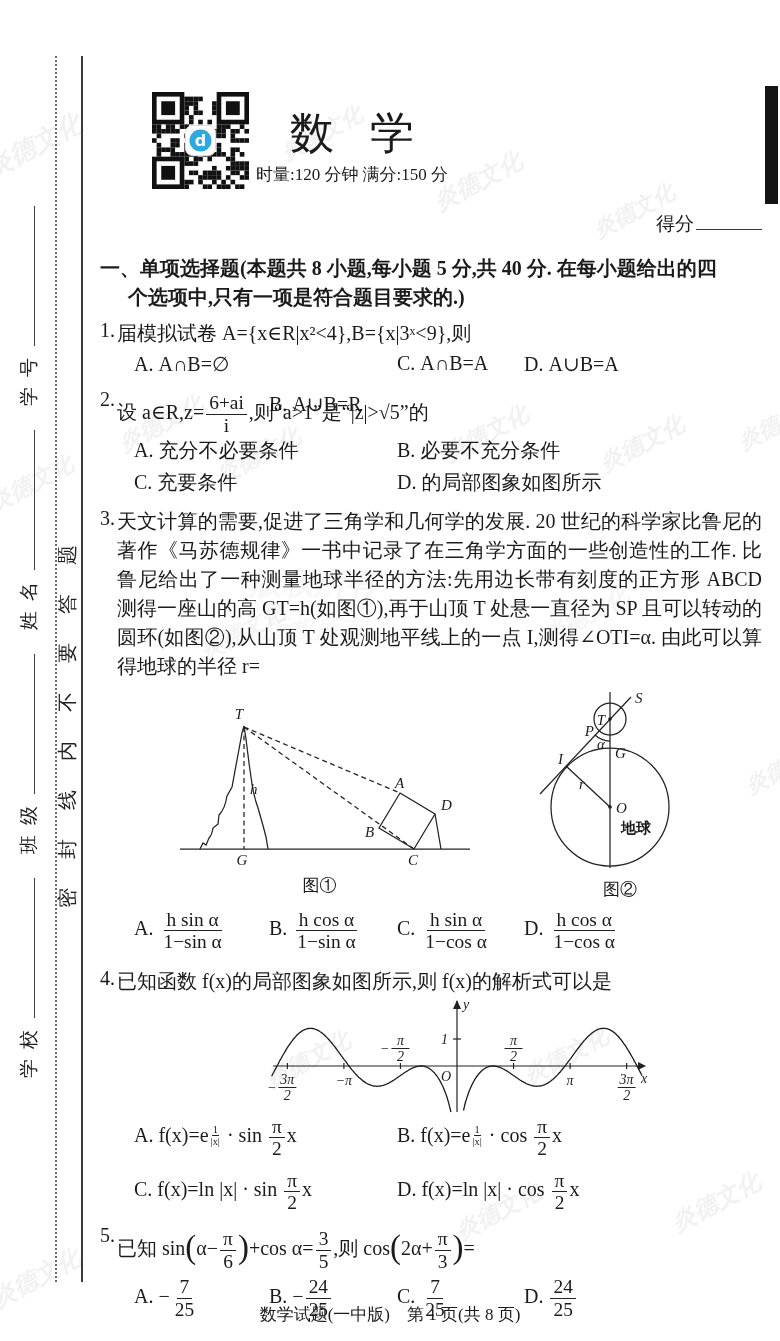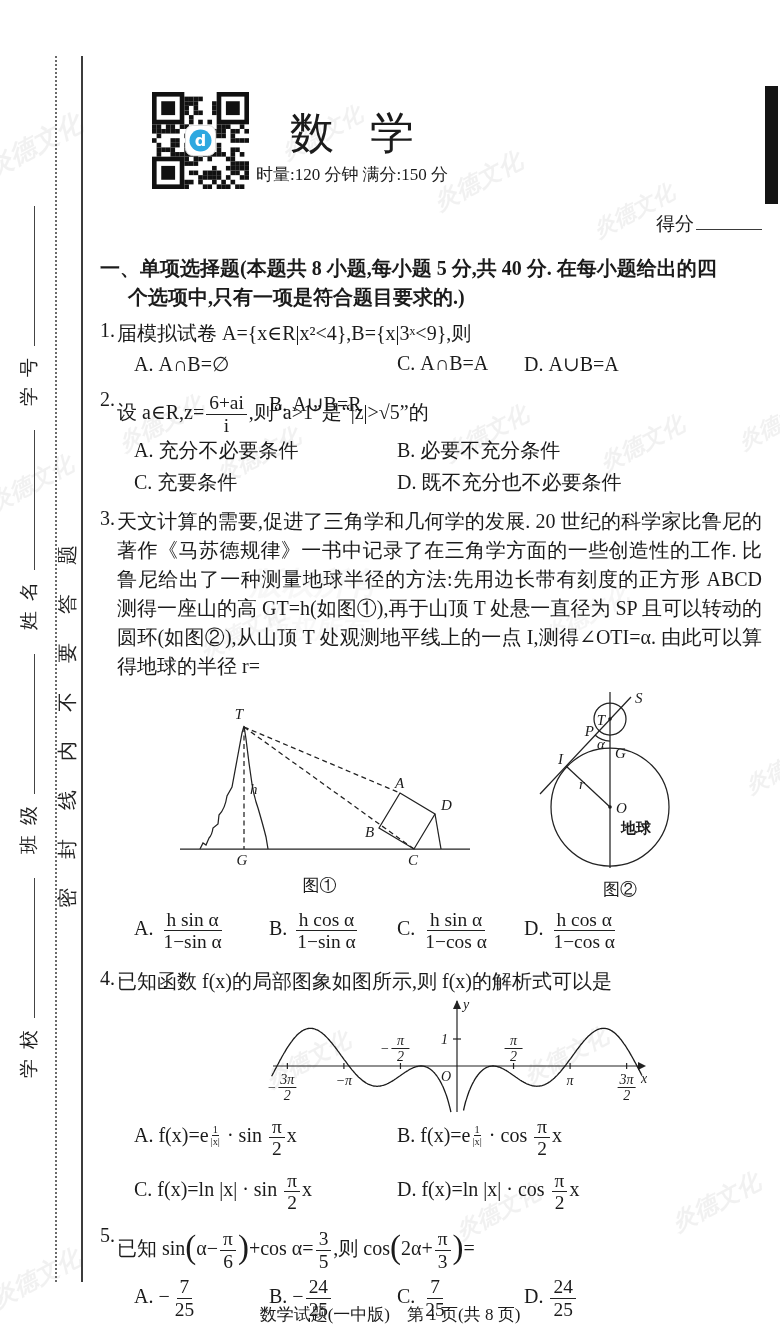--- a/index.html
+++ b/index.html
@@ -287,21 +287,21 @@
     <div class="q" style="margin-top:6px;">
       <span class="qnum">2.</span>
       <div class="stem" style="line-height:48px;"><span>设 </span><span class="it">a</span><span>∈R,</span><span class="it">z</span><span>=</span><span class="frac it">
             <span class="fn">6+ai</span>
             <span class="fd">i</span>
           </span><span>,则“</span><span class="it">a</span><span>&gt;1”是“|</span><span class="it">z</span><span>|&gt;√5”的</span></div>
       <div class="opts h64">
           <div class="opt" style="left: 17px;"><span class="olabel">A.</span><span><span>充分不必要条件</span></span></div>
           <div class="opt" style="left: 280px;"><span class="olabel">B.</span><span><span>必要不充分条件</span></span></div>
           <div class="opt" style="left: 17px; top: 32px;"><span class="olabel">C.</span><span><span>充要条件</span></span></div>
-          <div class="opt" style="left: 280px; top: 32px;"><span class="olabel">D.</span><span><span>既不充分也不必要条件</span></span></div>
+          <div class="opt" style="left: 280px; top: 32px;"><span class="olabel">D.</span><span><span>的局部图象如图所示</span></span></div>
         </div>
     </div>
 
     <div class="q" style="margin-top:6px;">
       <span class="qnum">3.</span>
       <div class="stem"><span>天文计算的需要,促进了三角学和几何学的发展. 20 世纪的科学家比鲁尼的著作《马苏德规律》一书中记录了在三角学方面的一些创造性的工作. 比鲁尼给出了一种测量地球半径的方法:先用边长带有刻度的正方形 ABCD 测得一座山的高 GT=h(如图①),再于山顶 T 处悬一直径为 SP 且可以转动的圆环(如图②),从山顶 T 处观测地平线上的一点 I,测得∠OTI=α. 由此可以算得地球的半径 r=</span></div>
 
       <div class="figs">
         <div>
           <svg class="fg" width="335" height="178" viewBox="0 0 335 178">

